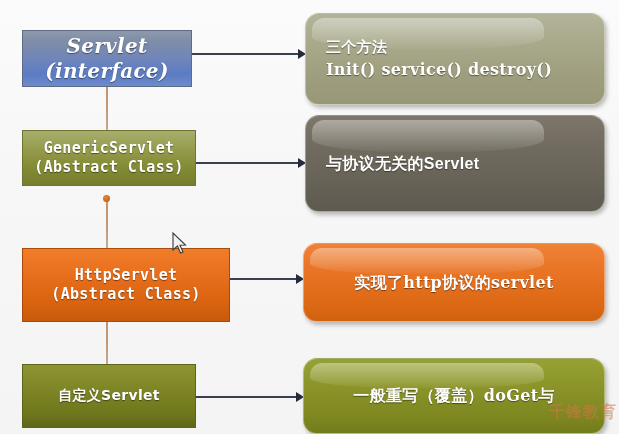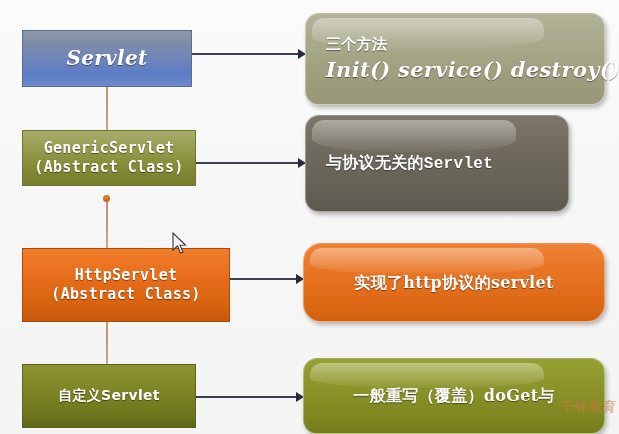--- a/index.html
+++ b/index.html
@@ -92,41 +92,40 @@
   }
 
   .n-methods {
     left: 305px; top: 13px; width: 300px; height: 92px;
     background: linear-gradient(180deg, #b3b399 0%, #a9a98c 30%, #9e9e7e 70%, #989878 100%);
     align-items: flex-start;
     justify-content: center;
     font-family: "DejaVu Serif", "Liberation Serif", serif;
   }
   .n-protocol {
-    left: 305px; top: 115px; width: 264px; height: 97px;
+    left: 305px; top: 115px; width: 300px; height: 97px;
     background: linear-gradient(180deg, #7c776a 0%, #716c5f 30%, #676256 70%, #5f5a50 100%);
     align-items: flex-start;
-    font-family: Liberation Mono, monospace;
+    font-family: Liberation Sans, sans-serif;
     justify-content: center;
   }
   .n-httpimpl {
     left: 303px; top: 243px; width: 302px; height: 79px;
     background: linear-gradient(180deg, #ef8236 0%, #e87425 35%, #dd6915 78%, #d1610f 100%);
     font-family: "DejaVu Serif", "Liberation Serif", serif;
-    border-radius: 18px;
   }
   .n-override {
     left: 303px; top: 358px; width: 302px; height: 76px;
     background: linear-gradient(180deg, #96a133 0%, #8b9429 38%, #7e8720 78%, #737c1b 100%);
     font-family: "DejaVu Serif", "Liberation Serif", serif;
   }
 
   .n-methods .line, .n-protocol .line { padding-left: 6px; }
   .n-methods .line.l1 { font-size: 15px; margin-bottom: 4px; }
-  .n-methods .line.l2 { font-size: 21px; font-style: italic; }
+  .n-methods .line.l2 { font-size: 16px; }
 
   
   .v-line {
     position: absolute;
     width: 2px;
     background: linear-gradient(180deg, #c08050 0%, #b5885f 50%, #b9a08a 100%);
     opacity: 0.85;
   }
   .v-arrowhead {
     position: absolute;
@@ -151,22 +150,22 @@
   .cursor {
     position: absolute;
     left: 172px; top: 232px;
     width: 16px; height: 24px;
     pointer-events: none;
   }
 
   
   .watermark {
     position: absolute;
-    right: 2px; bottom: 18px;
-    font-size: 13px;
+    right: 2px; bottom: 11px;
+    font-size: 16px;
     font-weight: bold;
     color: rgba(205, 120, 70, 0.55);
     letter-spacing: 1px;
     font-family: "DejaVu Sans", "Liberation Sans", sans-serif;
     white-space: nowrap;
     margin-top: 12px;
   }
 </style>
 </head>
 <body>
@@ -189,20 +188,21 @@
   <div class="h-arrowhead" style="left:298px; top:158px;"></div>
 
   <div class="h-line" style="left:196px; top:278px; width:105px;"></div>
   <div class="h-arrowhead" style="left:296px; top:274px;"></div>
 
   <div class="h-line" style="left:196px; top:396px; width:105px;"></div>
   <div class="h-arrowhead" style="left:296px; top:392px;"></div>
 
   <div class="node left-node n-servlet">
     <span class="line">Servlet</span>
+    <span class="line">(interface)</span>
   </div>
 
   <div class="node left-node n-generic">
     <span class="line">GenericServlet</span>
     <span class="line">(Abstract  Class)</span>
   </div>
 
   <div class="node left-node n-http">
     <span class="line">HttpServlet</span>
     <span class="line">(Abstract  Class)</span>

